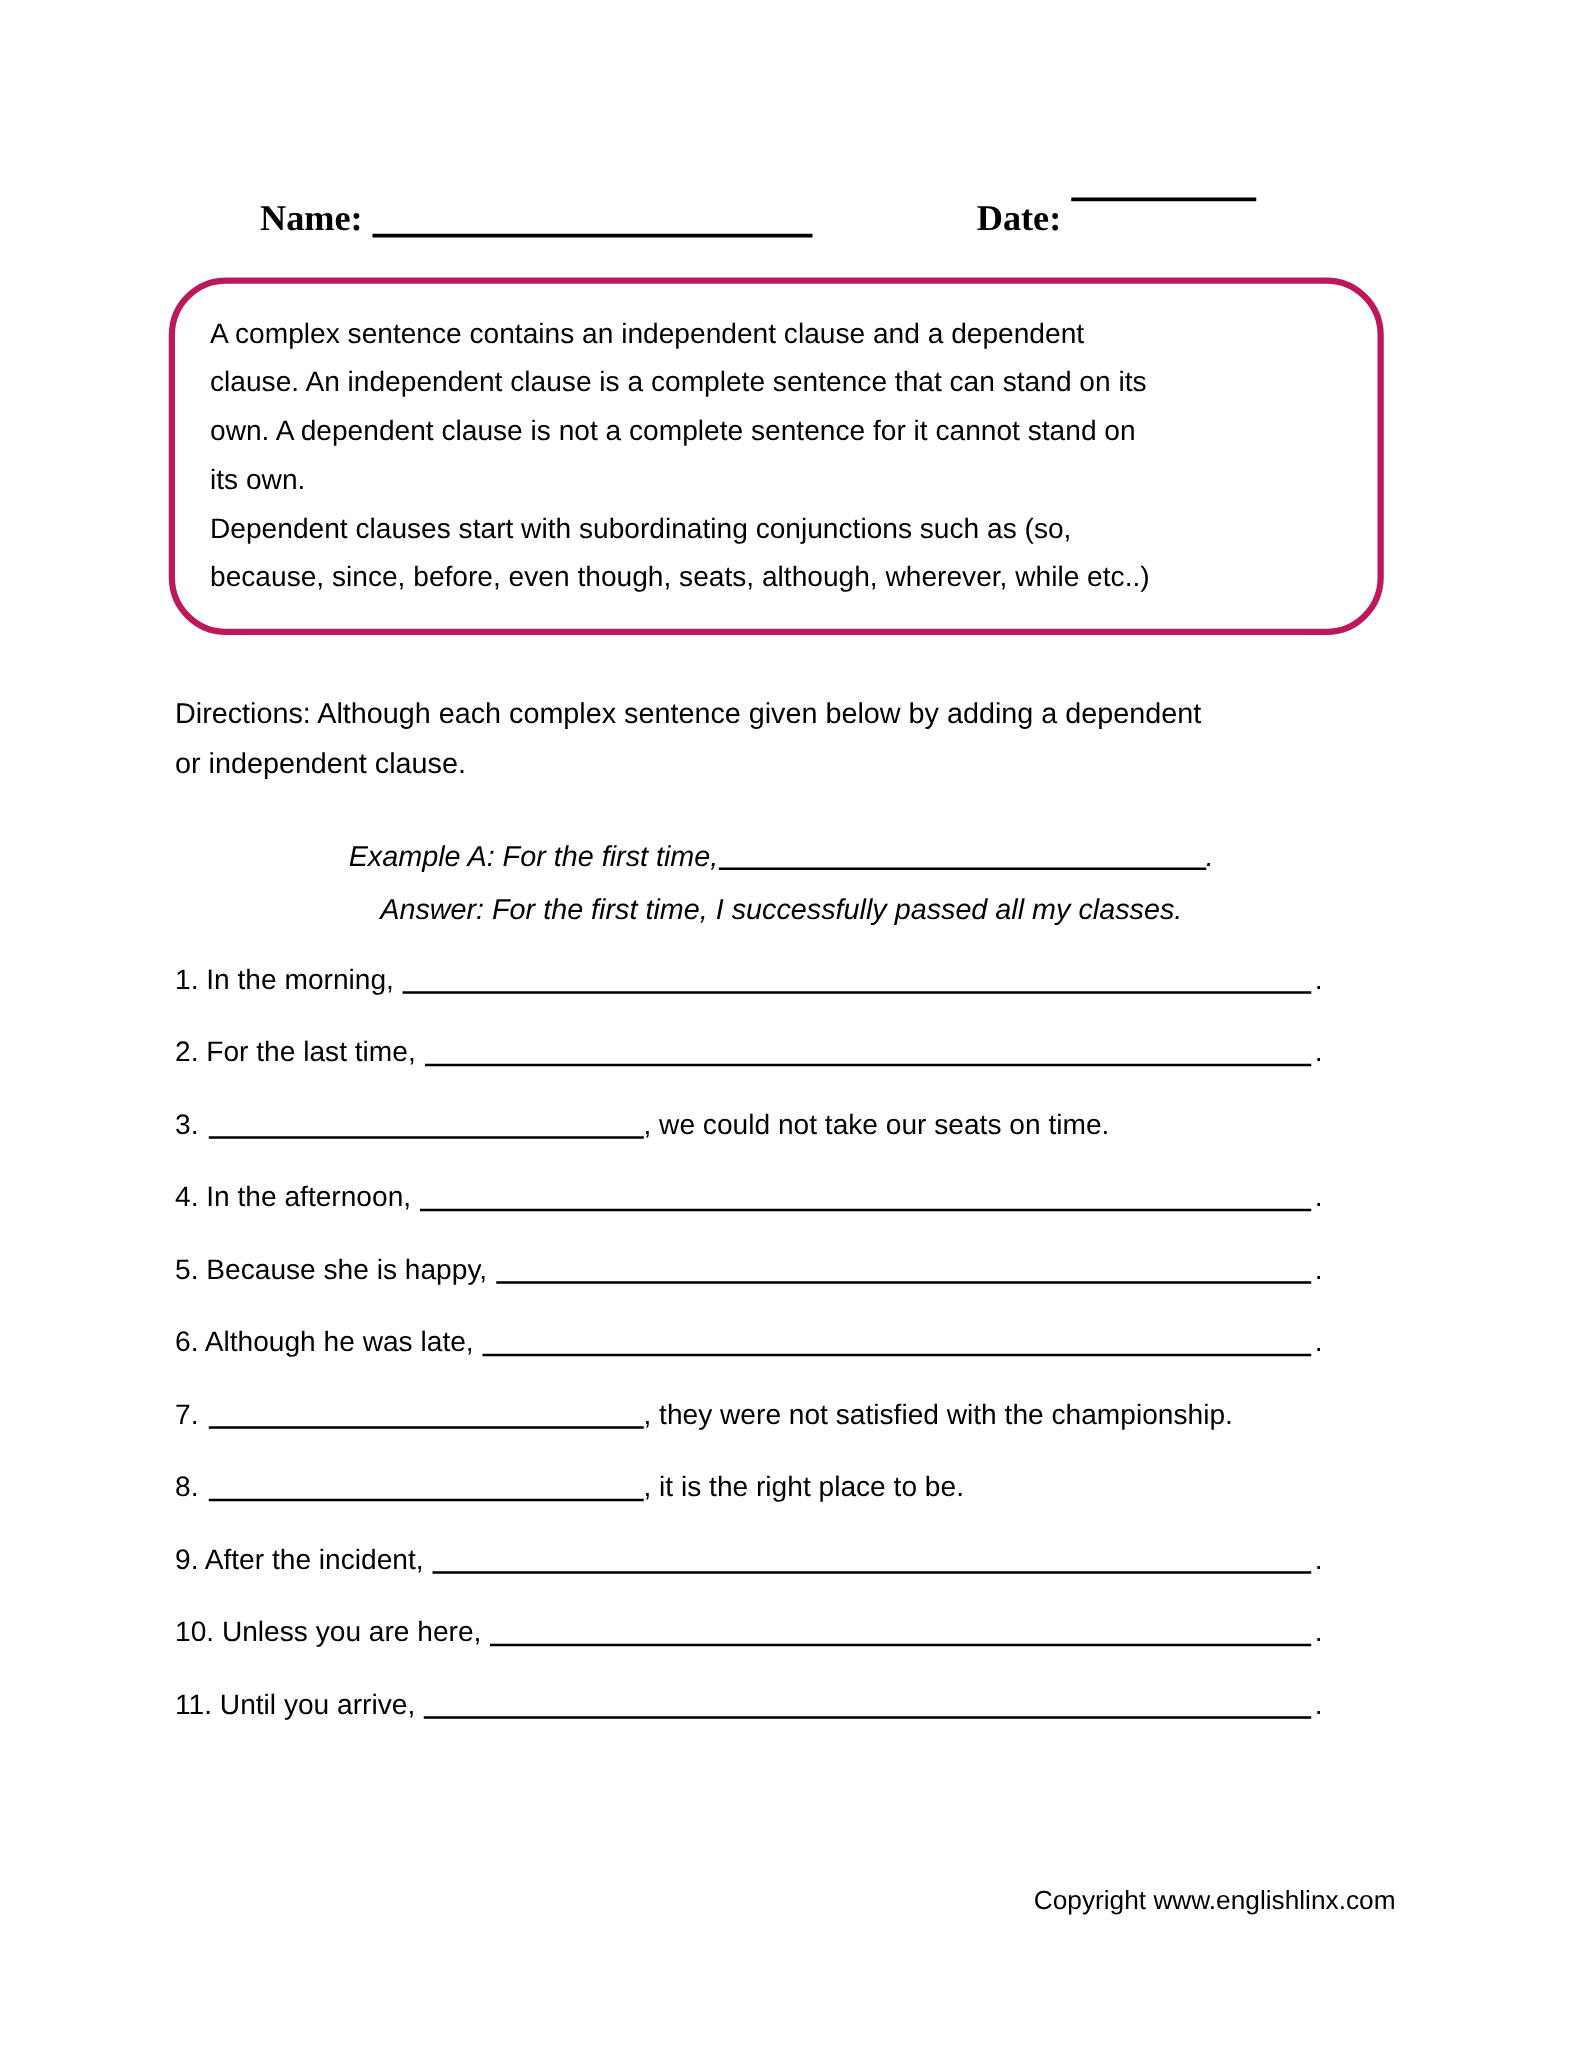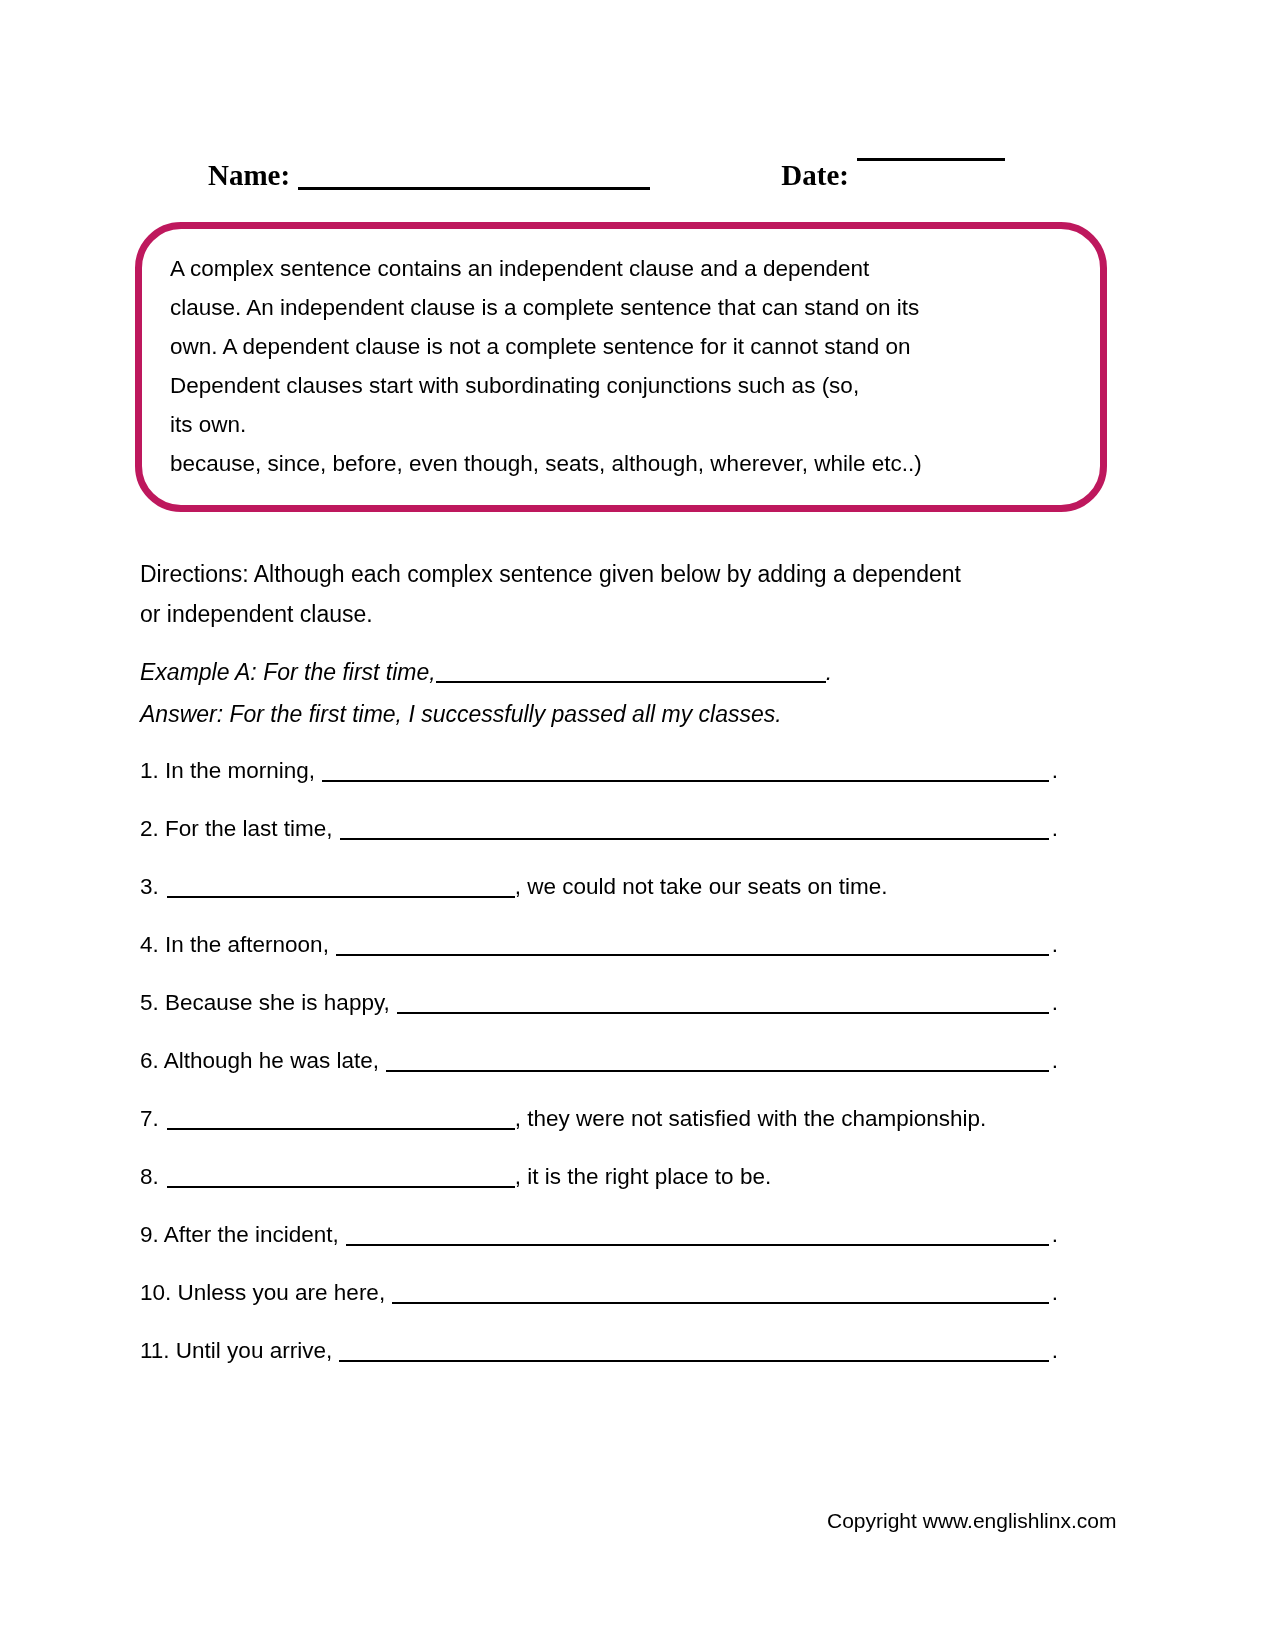--- a/index.html
+++ b/index.html
@@ -59,21 +59,21 @@
     letter-spacing: -0.5px;
     line-height: 34px;
   }
 
   
   .info-box {
     margin-top: 30px;
     margin-left: -5px;
     width: 972px;
     box-sizing: border-box;
-    border: 7px solid #be185d;
+    border: 5px solid #be185d;
     border-radius: 46px;
     padding: 20px 28px 22px 28px;
     font-size: 22.5px;
   }
   .info-line {
     line-height: 39px;
     white-space: nowrap;
   }
 
   
@@ -81,23 +81,24 @@
     margin-top: 42px;
     font-size: 23px;
   }
   .dir-line {
     line-height: 40px;
     white-space: nowrap;
   }
 
   
   .example {
-    margin-top: 17px;
+    margin-top: 34px;
     font-size: 23px;
     font-style: italic;
+    text-align: center;
   }
   .ex-line { line-height: 42px; }
   .ex-blank {
     display: inline-block;
     width: 390px;
     height: 0;
     border-bottom: 2px solid #000;
     margin-bottom: -3px;
   }
 
@@ -151,22 +152,22 @@
       <span class="hd-label">Date:</span>
       <div class="hd-blank date-blank"></div>
     </div>
   </div>
 
 
   <div class="info-box">
     <div class="info-line">A complex sentence contains an independent clause and a dependent</div>
     <div class="info-line">clause. An independent clause is a complete sentence that can stand on its</div>
     <div class="info-line">own. A dependent clause is not a complete sentence for it cannot stand on</div>
+    <div class="info-line">its own.</div>
     <div class="info-line">Dependent clauses start with subordinating conjunctions such as (so,</div>
-    <div class="info-line">its own.</div>
     <div class="info-line">because, since, before, even though, seats, although, wherever, while etc..)</div>
   </div>
 
   <div class="directions">
     <div class="dir-line">Directions: Although each complex sentence given below by adding a dependent</div>
     <div class="dir-line">or independent clause.</div>
   </div>
 
   <div class="example">
     <div class="ex-line"><span>Example A: For the first time,</span><span class="ex-blank"></span><span>.</span></div>

